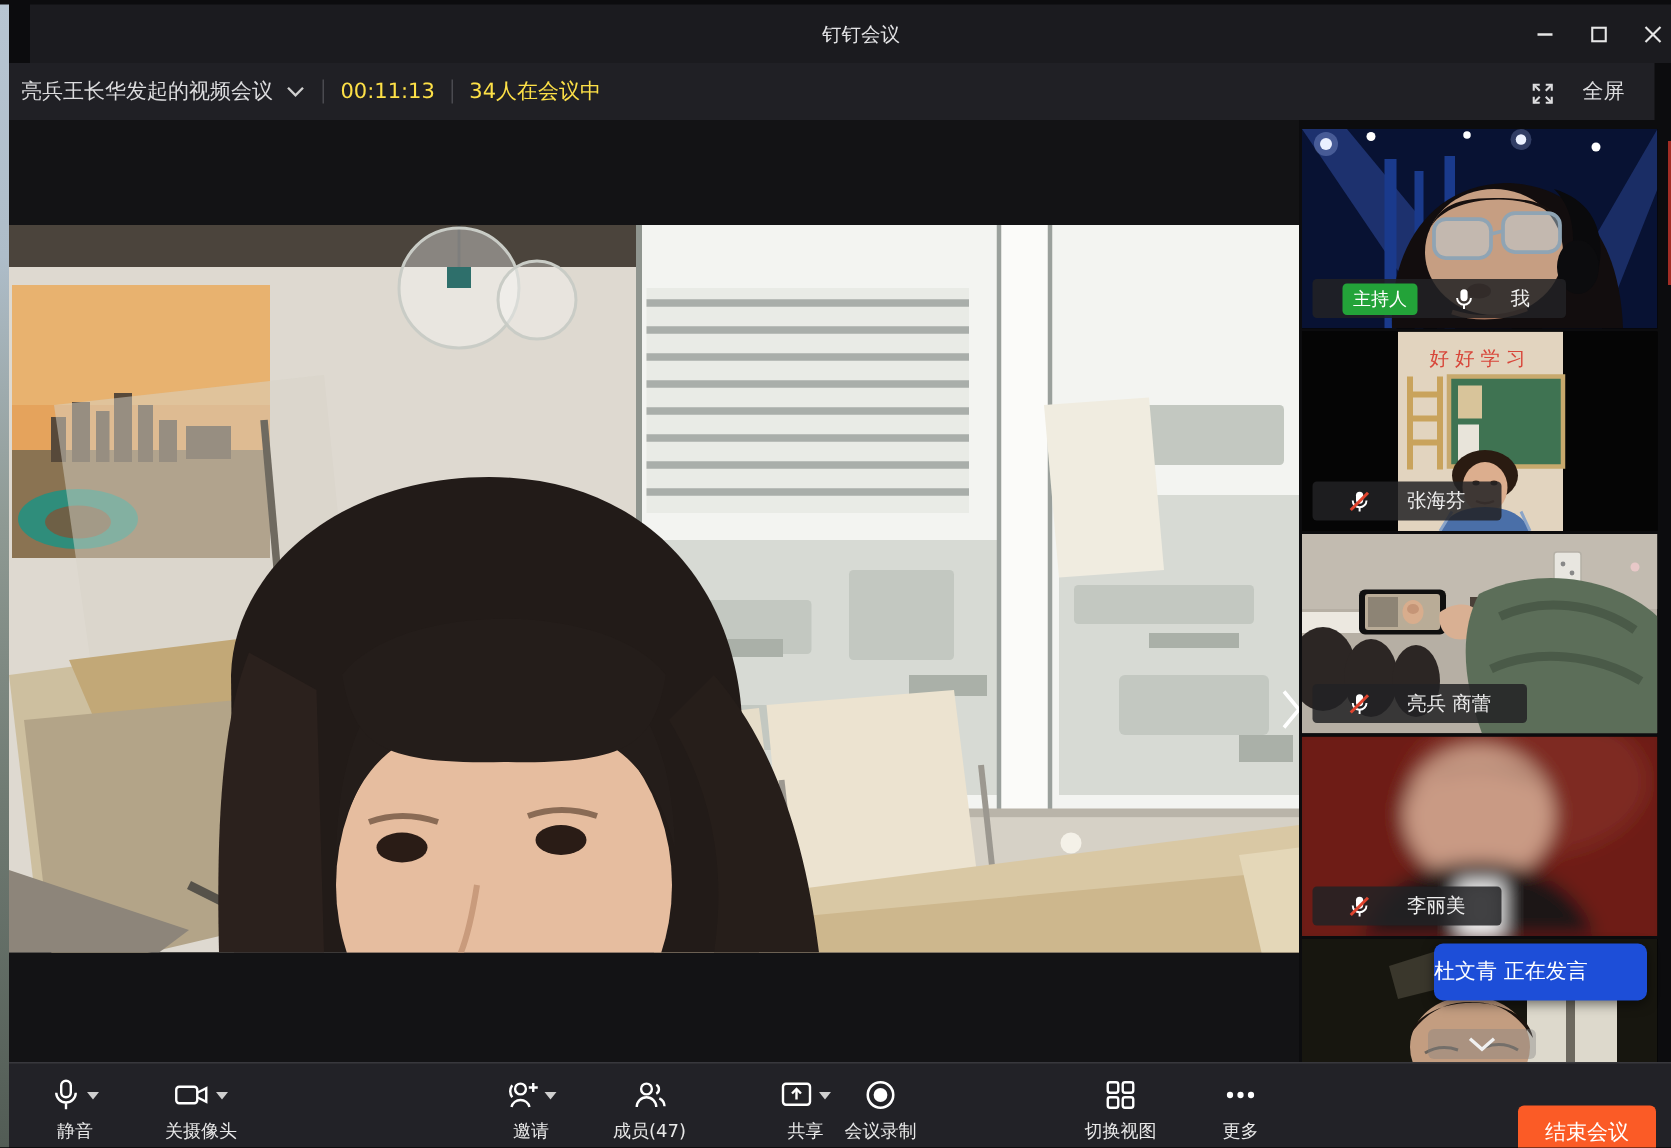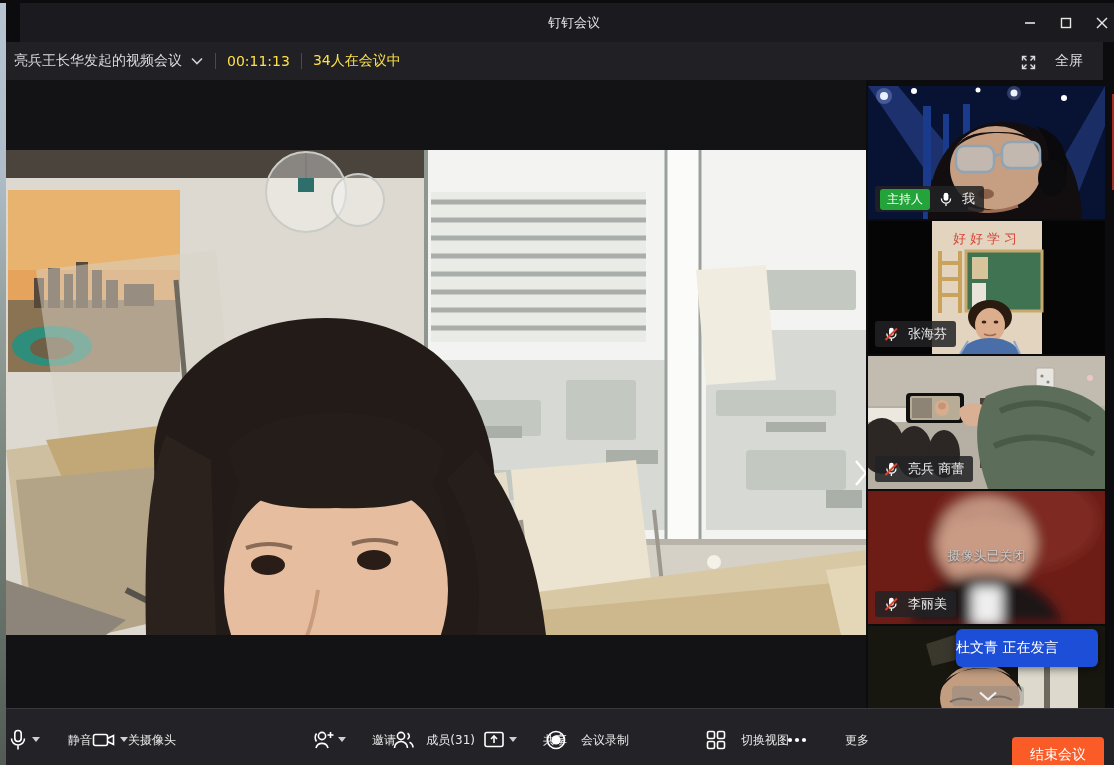--- a/index.html
+++ b/index.html
@@ -33,39 +33,39 @@
   #main-stage { left:6px; top:80px; width:860px; height:628px; background:#131315; overflow:hidden; }
   #main-video { position:absolute; left:0; top:70px; width:860px; height:485px; }
   #stage-next-chevron { position:absolute; left:846px; top:376px; width:22px; height:34px;
     display:flex; align-items:center; }
 
   
   .tile { position:absolute; left:868px; width:237px; height:133px; background:#000; overflow:hidden; }
   .tile svg.scene { position:absolute; left:0; top:0; }
   .tile-badge { position:absolute; left:7px; bottom:7px; height:26px;
     background:rgba(34,34,36,.85); border-radius:3px; display:flex; align-items:center;
-    gap:9px; padding:0 9px; color:#efefef; font-size:13px; white-space:nowrap;justify-content:center; }
+    gap:24px; padding:0 24px; color:#efefef; font-size:13px; white-space:nowrap;justify-content:center; }
   .role-badge { background:#23a339; color:#fff; font-size:12px; border-radius:3px;
     padding:2px 7px; margin-left:-4px; }
   #camera-off-text { position:absolute; left:0; top:56px; width:237px; text-align:center;
     color:#c9c9c9; font-size:13px; text-shadow:0 1px 2px rgba(0,0,0,.6); }
   #scroll-down-btn { position:absolute; left:84px; top:60px; width:72px; height:20px;
     background:rgba(130,130,130,.38); border-radius:4px; display:flex; align-items:center; justify-content:center; }
   #edge-red-sliver { left:1112px; top:94px; width:2px; height:96px; background:#a22c24; }
 
   
   #speaking-toast { left:956px; top:629px; width:142px; height:38px; background:#1d4ed8;
     border-radius:6px; display:flex; align-items:center; 
     color:#fff; font-size:14px; z-index:60; box-shadow:0 2px 8px rgba(0,0,0,.5); }
 
   
   #toolbar { left:6px; top:708px; width:1108px; height:57px; background:#222227;
     border-top:1px solid #38383d; z-index:50; }
   .tb-item { position:absolute; top:6px; width:84px; height:48px; display:flex;
-    align-items:center; justify-content:space-between; padding:3px 0 2px; }
+    flex-direction:column; align-items:center; justify-content:space-between; padding:3px 0 2px; }
   .tb-icon-row { display:flex; align-items:center; gap:4px; height:24px; }
   .tb-label { color:#e8e8e8; font-size:12px; line-height:14px; white-space:nowrap; }
   .caret { width:0; height:0; border-left:4px solid transparent; border-right:4px solid transparent;
     border-top:5px solid #cfcfcf; }
   #end-meeting-btn { position:absolute; left:1006px; top:28px; width:92px; height:35px;
     background:#fb5b26; border:none; border-radius:4px; color:#fff; font-size:14px;
     display:flex; align-items:center; justify-content:center; }
 </style>
 </head>
 <body>
@@ -377,21 +377,20 @@
         </defs>
       <g filter="url(#blur4)">
         <rect x="-10" y="-10" width="257" height="153" fill="#6e1d18"></rect>
         <ellipse cx="150" cy="30" rx="80" ry="50" fill="#7e2a22"></ellipse>
         <ellipse cx="118" cy="52" rx="50" ry="46" fill="#c99a84"></ellipse>
         <path d="M70 44 C76 14 160 12 168 46 C160 26 146 20 118 20 C92 20 78 28 70 44 Z" fill="#1e1512"></path>
         <path d="M40 133 C52 96 86 84 118 84 C152 84 184 98 196 133 Z" fill="#1a1416"></path>
         <rect x="104" y="96" width="30" height="37" fill="#efefef"></rect>
       </g>
     </svg>
-    <div id="camera-off-text">摄像头已关闭</div>
     <div class="tile-badge">
       <svg width="15" height="15">
         <rect x="5" y="0.8" width="4.8" height="8" rx="2.4" fill="#fff"></rect>
         <path d="M2.8 6.6a4.6 4.6 0 0 0 9.2 0" fill="none" stroke="#fff" stroke-width="1.3"></path>
         <line x1="7.4" y1="11.4" x2="7.4" y2="14" stroke="#fff" stroke-width="1.3"></line>
         <line x1="1.5" y1="13" x2="13" y2="1.5" stroke="#e0442e" stroke-width="2"></line>
       </svg>
       <span>李丽美</span>
     </div>
   </div>
@@ -460,24 +459,24 @@
 
     <div class="tb-item" style="left:385px">
       <span class="tb-icon-row">
         <svg width="24" height="22">
           <circle cx="10" cy="7" r="3.6" fill="none" stroke="#fff" stroke-width="1.6"></circle>
           <path d="M3.5 19a6.5 6.5 0 0 1 13 0" fill="none" stroke="#fff" stroke-width="1.6"></path>
           <path d="M16.5 4.2a3.4 3.4 0 0 1 0 6" fill="none" stroke="#fff" stroke-width="1.6"></path>
           <path d="M18.5 13.2a6 6 0 0 1 3.5 5.3" fill="none" stroke="#fff" stroke-width="1.6"></path>
         </svg>
       </span>
-      <span class="tb-label">成员(31)</span>
-    </div>
-
-    <div class="tb-item" style="left:477px">
+      <span class="tb-label">成员(47)</span>
+    </div>
+
+    <div class="tb-item" style="left:489px">
       <span class="tb-icon-row">
         <svg width="22" height="22">
           <rect x="2" y="3.5" width="18" height="14" rx="2" fill="none" stroke="#fff" stroke-width="1.6"></rect>
           <line x1="11" y1="14" x2="11" y2="7.5" stroke="#fff" stroke-width="1.6"></line>
           <polyline points="8,10 11,7 14,10" fill="none" stroke="#fff" stroke-width="1.6"></polyline>
         </svg>
         <span class="caret"></span>
       </span>
       <span class="tb-label">共享</span>
     </div>

